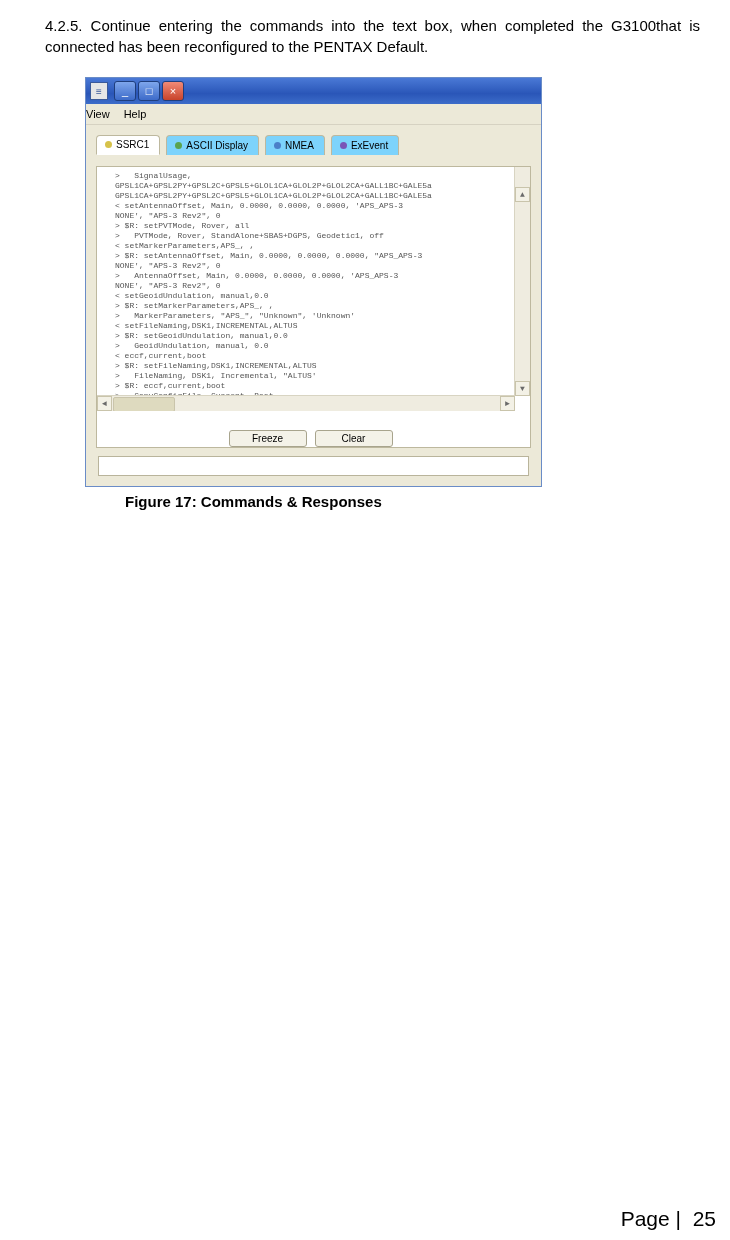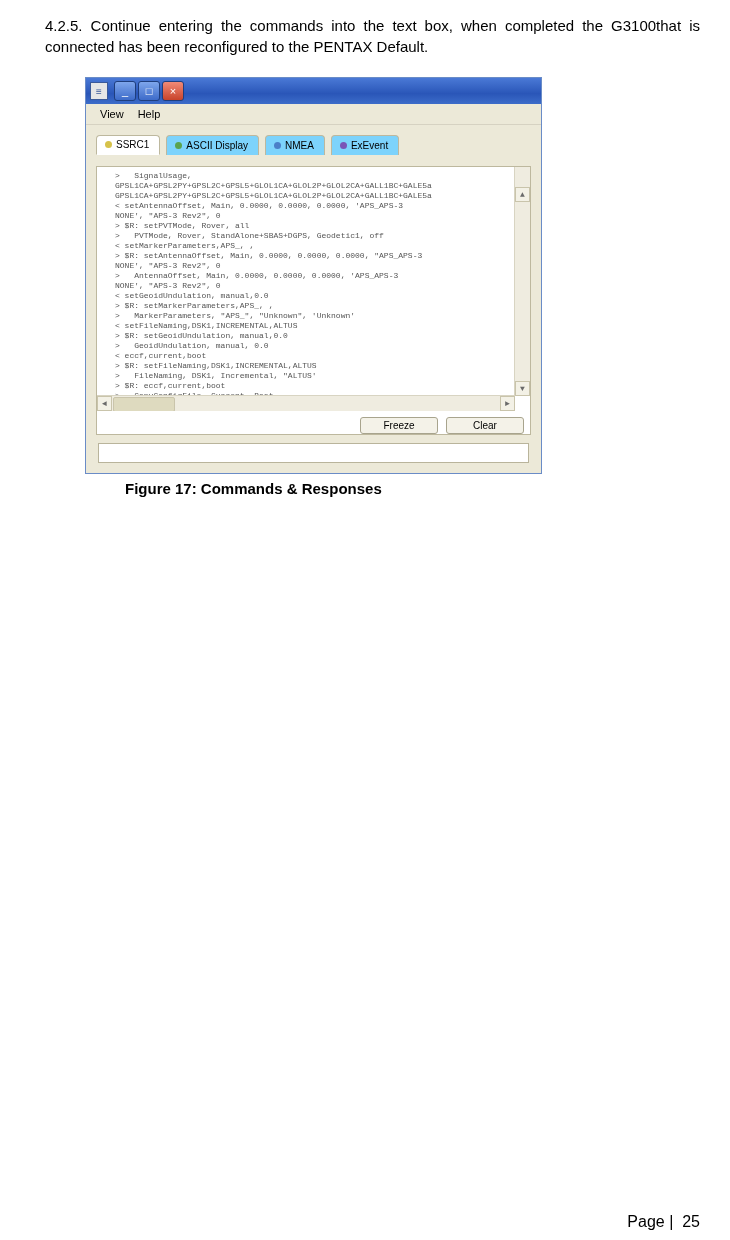--- a/index.html
+++ b/index.html
@@ -7,41 +7,41 @@
   .section{font-size:15px;line-height:1.4;text-align:justify;padding:0 0 0 15px}
   .section .num{display:inline}
   
   .shot{width:455px;margin:20px 0 6px 55px;border:1px solid #6a8cc7;background:#ece9d8}
   .titlebar{height:26px;background:linear-gradient(#4a79d6,#2a56b8 60%,#3c6cc9);display:flex;align-items:center;padding:0 4px;color:#fff;font-size:12px}
   .titlebar .appicon{width:16px;height:16px;background:#e6e6e6;border:1px solid #3b5a9a;margin-right:6px;display:flex;align-items:center;justify-content:center;font-size:10px;color:#3b5a9a}
   .titlebar .title{flex:1;white-space:nowrap;overflow:hidden}
   .winbtns{display:flex;gap:2px}
   .winbtn{width:20px;height:18px;border:1px solid #1f3e7d;border-radius:3px;background:linear-gradient(#7ea6ec,#3d6bc9);display:flex;align-items:center;justify-content:center;color:#fff;font-size:11px;line-height:1}
   .winbtn.close{background:linear-gradient(#f08a77,#c8432b)}
-  .menubar{height:20px;background:#ece9d8;font-size:11px;display:flex;align-items:center;padding:0 14px;gap:14px;border-bottom:1px solid #d6d2c2}
+  .menubar{height:20px;background:#ece9d8;font-size:11px;display:flex;align-items:center;padding:0 0;gap:14px;border-bottom:1px solid #d6d2c2}
   .client{background:#ece9d8;padding:10px 10px 8px 10px}
   .tabsrow{display:flex;gap:6px;margin-bottom:12px}
   .tab{display:flex;align-items:center;gap:4px;padding:3px 10px 4px 8px;font-size:10px;background:#7dd3fc;border:1px solid #bdb89e;border-bottom:none;border-radius:4px 4px 0 0;position:relative}
   .tab.active{background:#fff;border-bottom:1px solid #fff;z-index:2}
   .bullet{width:7px;height:7px;border-radius:50%}
   .tabpanel{border:1px solid #bdb89e;background:#fff;margin-top:-1px}
   .console{height:240px;overflow:hidden;font-family:"Courier New",monospace;font-size:8px;line-height:1.25;white-space:pre;color:#555;padding:4px 2px 0 18px;position:relative}
   .scroll-v{position:absolute;right:0;top:0;bottom:15px;width:15px;background:#efece0;border-left:1px solid #d8d4c2}
   .scroll-v .arrow, .scroll-h .arrow{width:15px;height:15px;background:#f3f1e6;border:1px solid #c9c4ab;box-sizing:border-box;display:flex;align-items:center;justify-content:center;font-size:8px;color:#6a6a6a}
   .scroll-v .arrow.dn{position:absolute;bottom:0}
   .scroll-h{position:absolute;left:0;right:15px;bottom:0;height:15px;background:#efece0;border-top:1px solid #d8d4c2;display:flex}
   .scroll-h .thumb{width:60px;height:13px;margin:1px 0;background:#dedabf;border:1px solid #c9c4ab;border-radius:2px;margin-left:16px}
   .scroll-h .arrow{position:absolute}
   .scroll-h .arrow.l{left:0}
   .scroll-h .arrow.r{right:0}
-  .btnrow{display:flex;justify-content:flex-end;gap:8px;padding:6px 6px 0 0}
+  .btnrow{display:flex;justify-content:center;gap:8px;padding:19px 6px 0 0}
   .btn{min-width:56px;padding:2px 10px;font-size:10px;background:#f4f2e8;border:1px solid #a8a48d;border-radius:3px;text-align:center}
   .inputbar{margin:8px 2px 2px 2px;height:18px;background:#fff;border:1px solid #b9b49b}
   .caption{font-weight:bold;font-size:15px;margin-left:95px;margin-top:6px}
-  .footer{position:absolute;bottom:24px;right:30px;font-size:16px}
+  .footer{position:absolute;bottom:24px;right:14px;font-size:21px}
 </style>
 </head>
 <body>
 
 <div class="page">
   <p class="section">
     <span class="num">4.2.5.</span>
     <span>Continue entering the commands into the text box, when completed the G3100that is connected has been reconfigured to the PENTAX Default.</span>
   </p>
 

